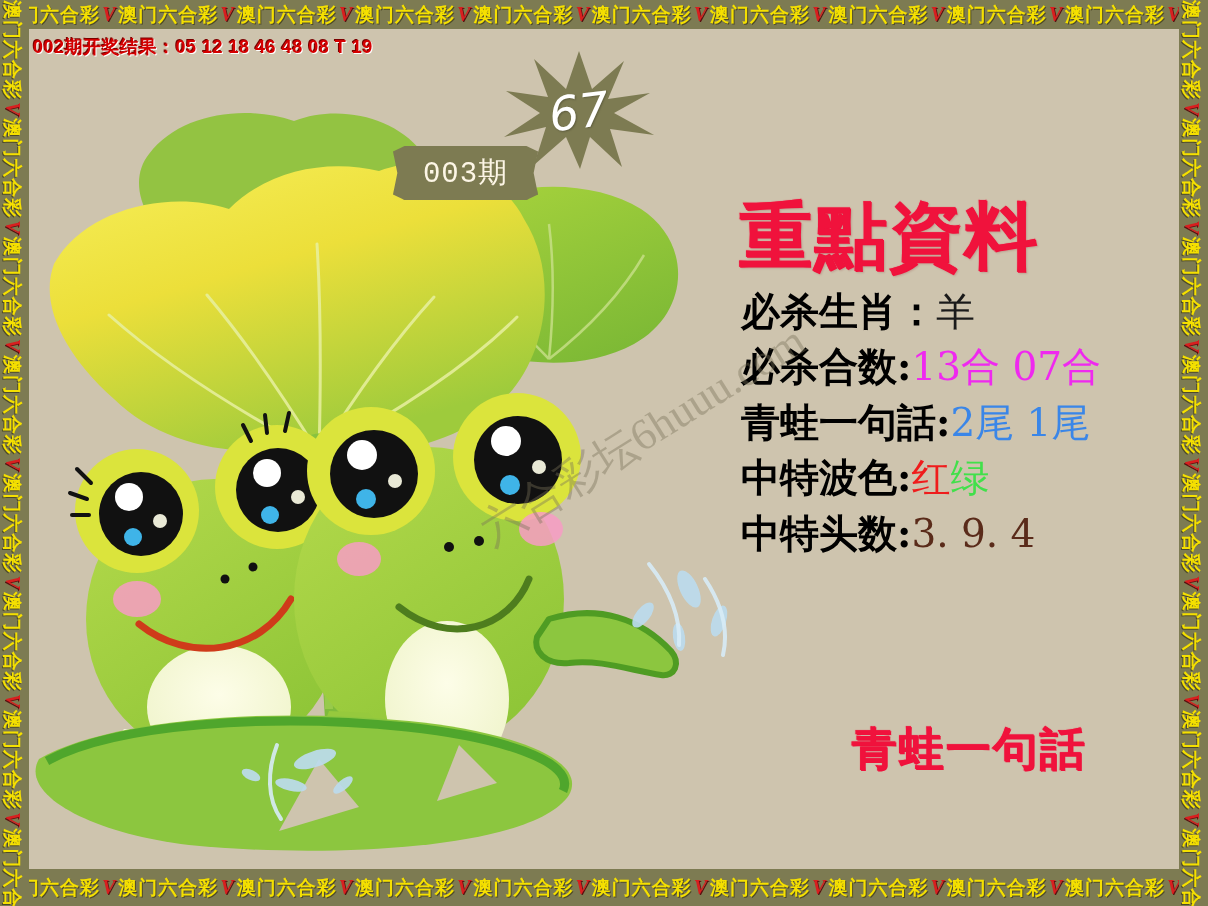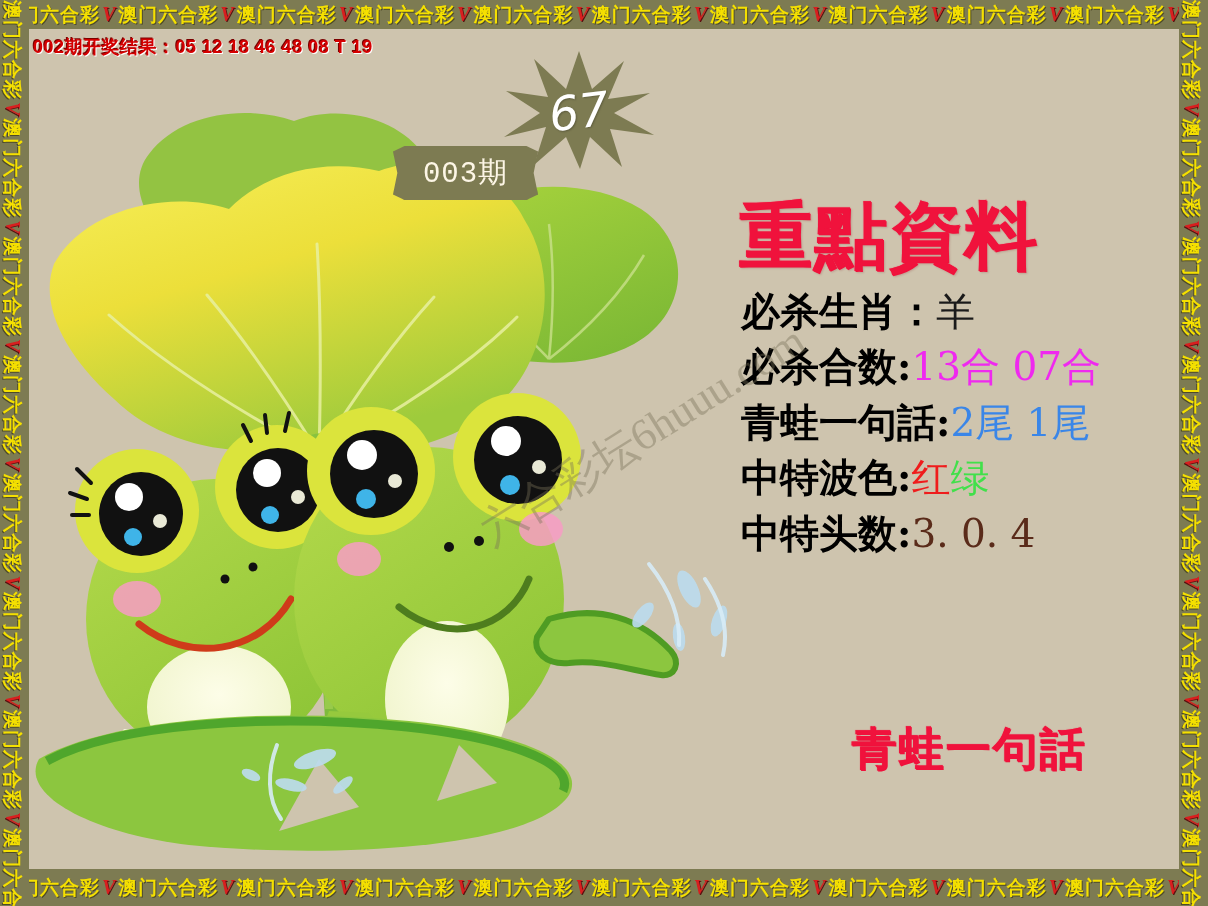--- a/index.html
+++ b/index.html
@@ -358,21 +358,21 @@
       <div class="txt">003期</div>
     </div>
 
     <div id="panel">
       <div id="headline">重點資料</div>
       <div id="rows">
           <div class="row"><span class="lbl">必杀生肖：</span><span class="val val-black">羊</span></div>
           <div class="row"><span class="lbl">必杀合数:</span><span class="val val-magenta">13合  07合</span></div>
           <div class="row"><span class="lbl">青蛙一句話:</span><span class="val val-blue">2尾  1尾</span></div>
           <div class="row"><span class="lbl">中特波色:</span><span class="val val-red">红</span><span class="val val-green">绿</span></div>
-          <div class="row"><span class="lbl">中特头数:</span><span class="val val-brown">3. 0. 4</span></div>
+          <div class="row"><span class="lbl">中特头数:</span><span class="val val-brown">3. 9. 4</span></div>
         </div>
     </div>
 
     <div id="bottom-block">
       <div id="bottom-title">青蛙一句話</div>
     </div>
 
     <div id="watermark">六合彩坛6huuu.com</div>
 
   </div>

